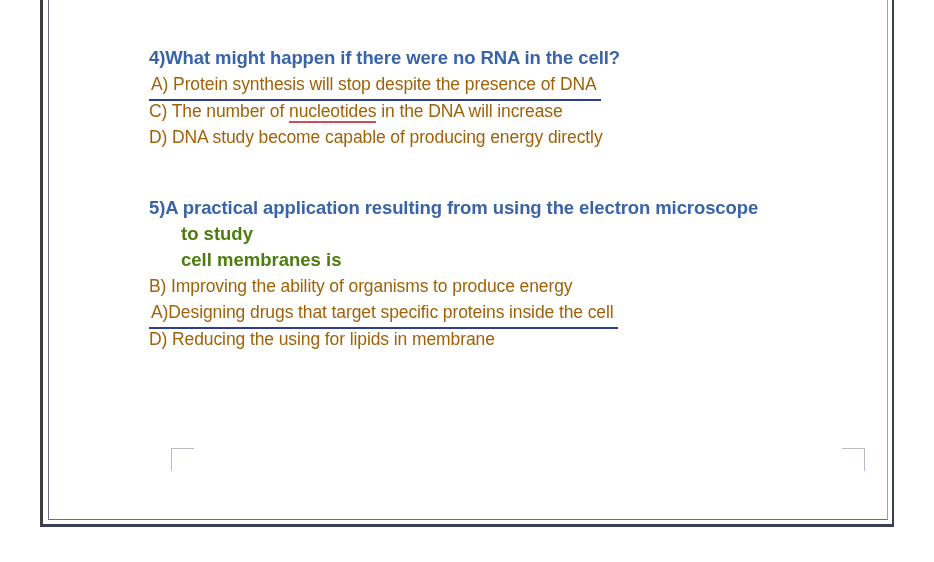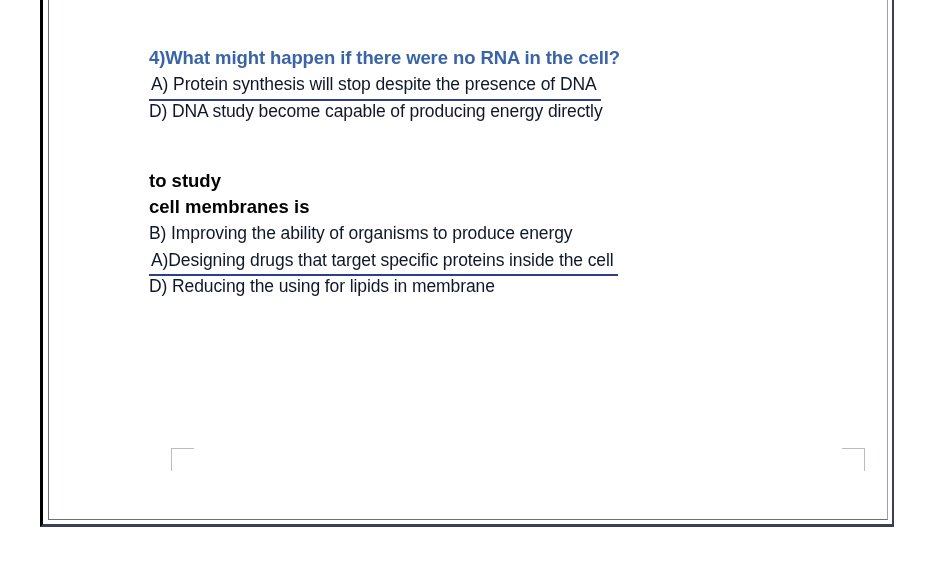--- a/index.html
+++ b/index.html
@@ -20,21 +20,21 @@
     background: #ffffff;
   }
   
   .page-outer {
     position: absolute;
     left: 40px;
     top: 0px;
     width: 854px;
     height: 527px;
     background: #ffffff;
-    border-left: 3px solid #000000;
+    border-left: 3px solid #404040;
     border-right: 2px solid #3b3f54;
     border-bottom: 3px solid #3b3f54;
     box-sizing: border-box;
   }
   .page-inner {
     position: absolute;
     left: 5px;
     top: 0px;
     right: 4px;
     bottom: 4px;
@@ -55,27 +55,28 @@
     margin-bottom: 0;
   }
   .q-title {
     color: #3a64a8;
     font-weight: bold;
     font-size: 18.5px;
     line-height: 26px;
     letter-spacing: -0.1px;
   }
   .q-title-cont {
-    color: #000000;
+    color: #4d7c0f;
     font-weight: bold;
     font-size: 18.5px;
     line-height: 26px;
+    margin-left: 32px;
   }
   .option {
-    color: #0f172a;
+    color: #a16207;
     font-size: 17.5px;
     line-height: 26.5px;
     letter-spacing: -0.1px;
     white-space: nowrap;
   }
   .option.answer {
     position: relative;
     display: inline-block;
     padding: 0 4px 1px 2px;
     border-bottom: 2px solid #2d3e8c;
@@ -119,29 +120,33 @@
       <div class="content">
 
         <div class="question">
           <div class="q-title"><span>4)</span><span>What might happen if there were no RNA in the cell?</span></div>
 
           <div class="option-row">
             <span class="option answer"><span>A) </span><span>Protein synthesis will stop despite the presence of DNA</span></span>
           </div>
 
 
+          <div class="option-row">
+            <span class="option"><span>C) </span>The number of <span class="spell-error">nucleotides</span> in the DNA will increase</span>
+          </div>
 
           <div class="option-row">
             <span class="option"><span>D) </span><span>DNA study become capable of producing energy directly</span></span>
           </div>
         </div>
 
         <div class="q-gap"></div>
 
         <div class="question">
+          <div class="q-title"><span>5)</span><span>A practical application resulting from using the electron microscope</span></div>
           <div class="q-title-cont">to study</div>
           <div class="q-title-cont">cell membranes is</div>
 
           <div class="option-row">
             <span class="option"><span>B) </span><span>Improving the ability of organisms to produce energy</span></span>
           </div>
 
           <div class="option-row">
             <span class="option answer"><span>A)</span><span>Designing drugs that target specific proteins inside the cell</span></span>
           </div>

